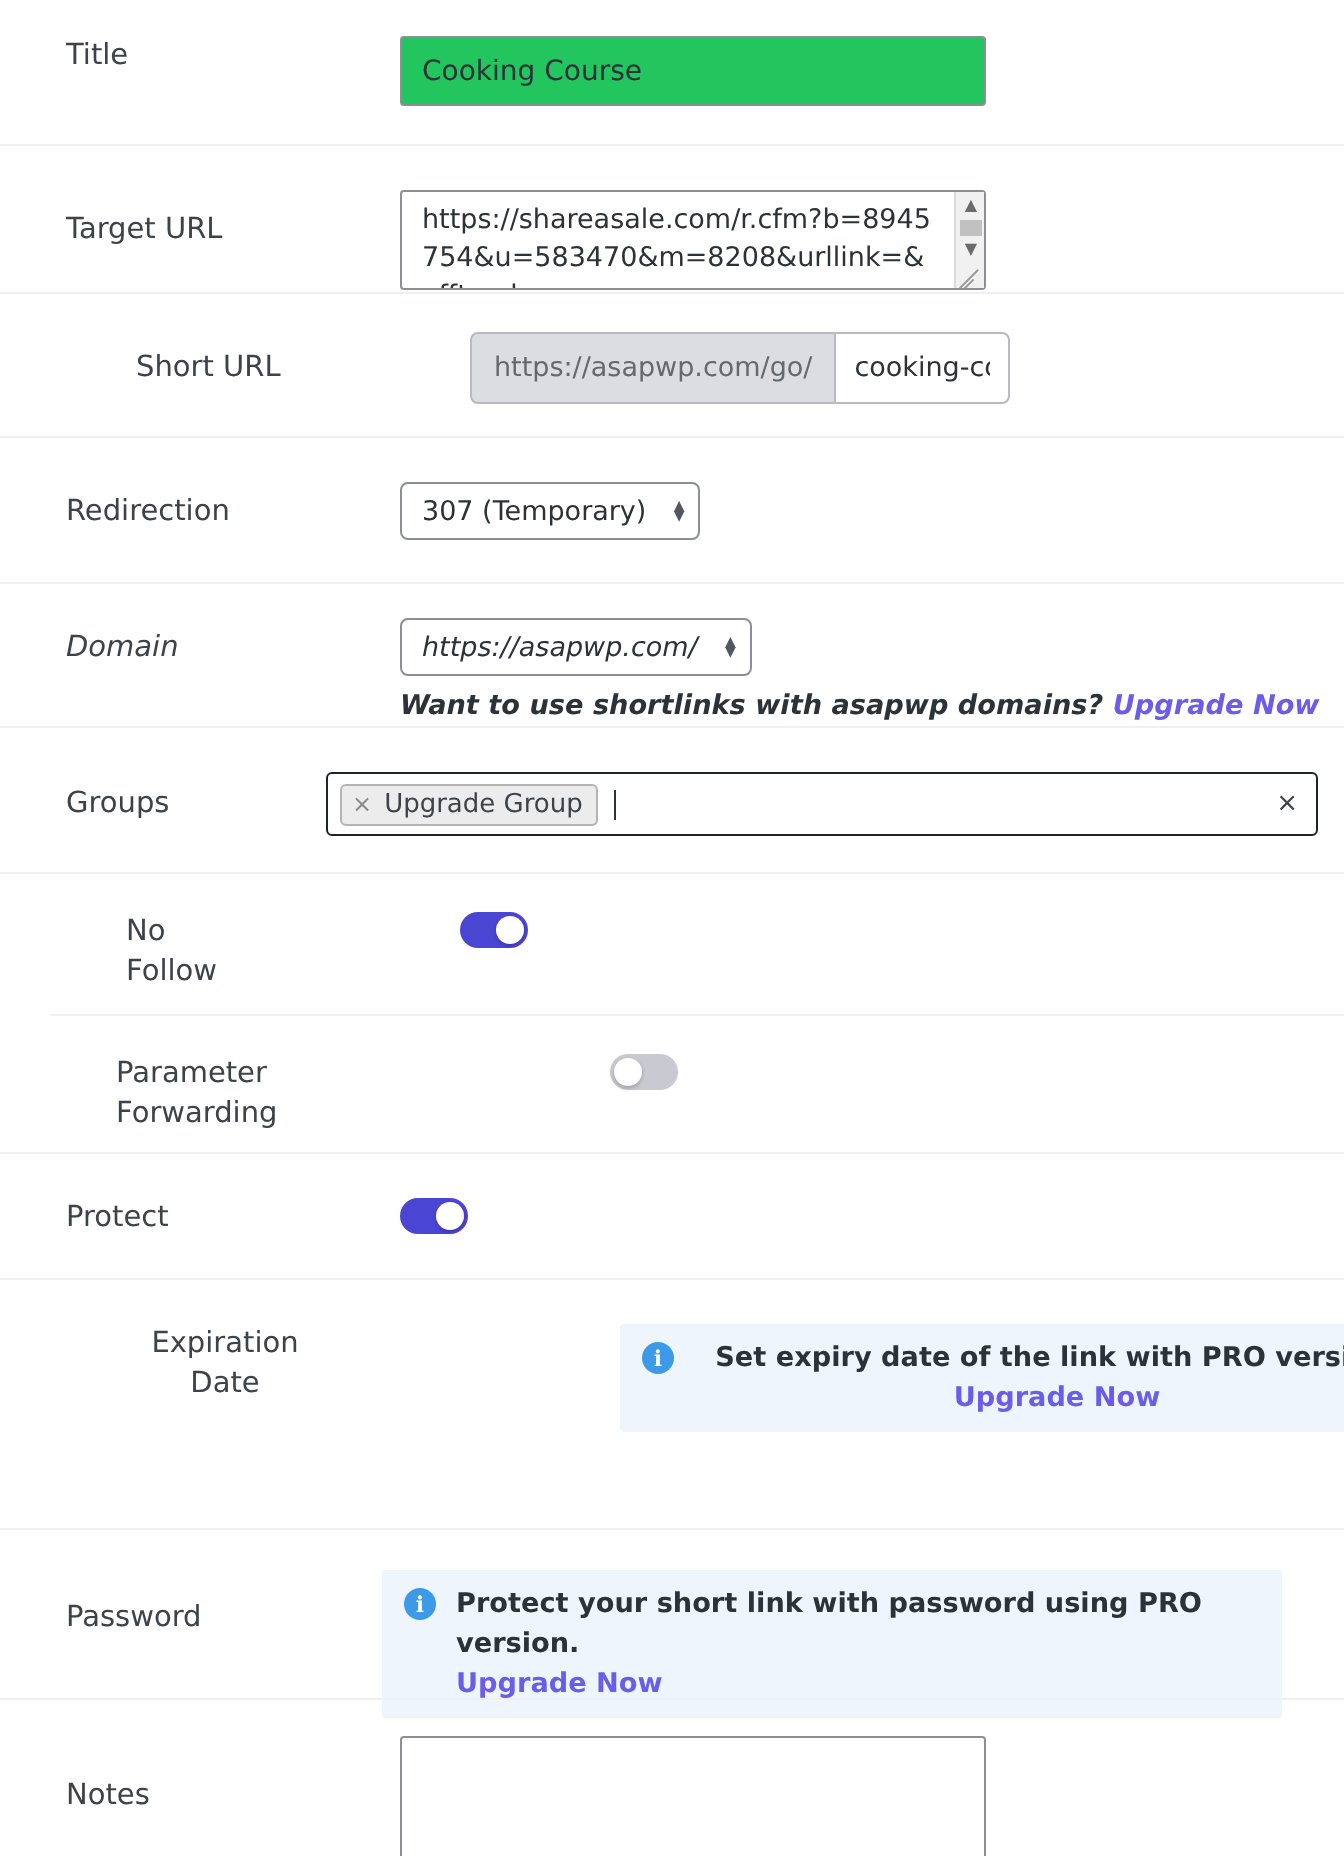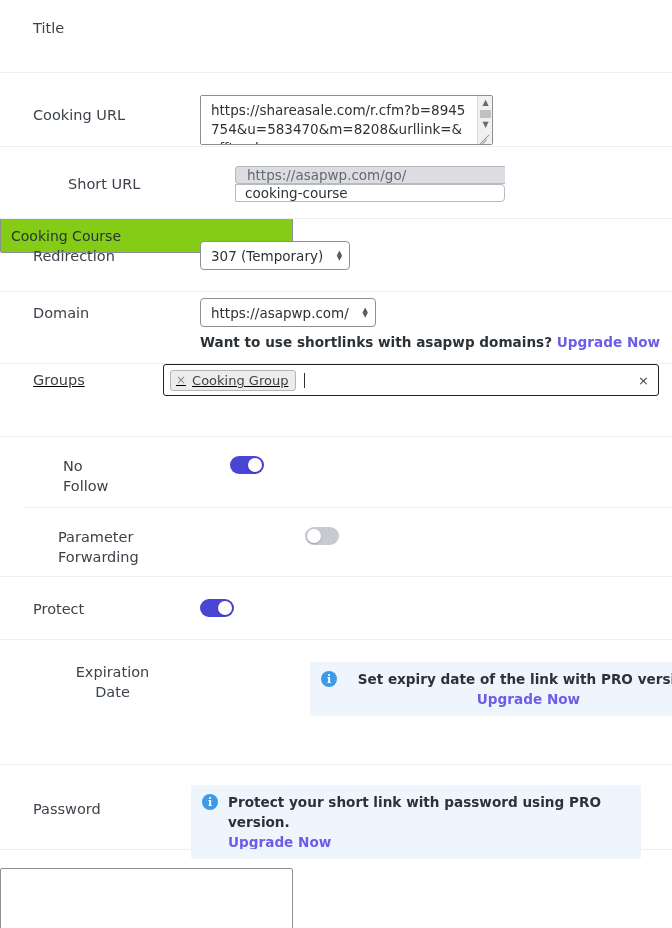--- a/index.html
+++ b/index.html
@@ -40,21 +40,21 @@
     flex: 1 1 auto;
     position: relative;
   }
 
   
   .text-input {
     width: 293px;
     height: 35px;
     border: 1px solid #8c8f94;
     border-radius: 2px;
-    background: #84cc16;
+    background: #22c55e;
     color: #2c3338;
     font-family: "DejaVu Sans", "Liberation Sans", sans-serif;
     font-size: 14px;
     padding: 0 10px;
     outline: none;
     display: block;
   }
 
   .textarea-wrap {
     position: relative;
@@ -110,21 +110,20 @@
     width: 13px; height: 1px; transform: rotate(-45deg);
   }
   .tgrip::before { left: 0px; top: 9px; }
   .tgrip::after  { left: 2px; top: 12px; width: 8px; }
 
   
   .short-url-group {
     display: flex;
     width: 270px;
     height: 36px;
-    flex-direction: column;
   }
   .short-prefix {
     display: flex; align-items: center;
     padding: 0 11px;
     background: #dcdde1;
     border: 1px solid #b9bac1;
     border-right: none;
     border-radius: 4px 0 0 4px;
     color: #646970;
     font-size: 13.5px;
@@ -294,29 +293,29 @@
     font-size: 14px;
     padding: 8px 10px;
     display: block;
   }
 </style>
 </head>
 <body>
 
 <div id="page">
 
-  <div class="row first" style="height:72px;padding-top:18px;flex-direction:column;">
+  <div class="row first" style="height:72px;padding-top:18px;">
     <div class="label">Title</div>
     <div class="field">
       <input class="text-input" type="text" value="Cooking Course" style="">
     </div>
   </div>
 
   <div class="row" style="height:74px;padding-top:22px;">
-    <div class="label" style="padding-top:10px;">Cooking URL</div>
+    <div class="label" style="padding-top:10px;">Target URL</div>
     <div class="field">
       <div class="textarea-wrap">
         <textarea class="textarea" style="">https://shareasale.com/r.cfm?b=8945754&amp;u=583470&amp;m=8208&amp;urllink=&amp;afftrack=</textarea>
         <div class="tscroll">
           <div class="arrow up">▲</div>
           <div class="thumb"></div>
           <div class="arrow down">▼</div>
         </div>
         <div class="tgrip"></div>
       </div>
@@ -339,44 +338,44 @@
       <div class="select">
         <span>307 (Temporary)</span>
         <span class="spin">
           <span>▲</span>
             <span>▼</span>
         </span>
       </div>
     </div>
   </div>
 
-  <div class="row" style="height:72px;padding-top:6px;">
+  <div class="row" style="height:72px;padding-top:17px;font-style:italic;">
     <div class="label" style="padding-top:5px;">Domain</div>
     <div class="field">
       <div class="select">
         <span>https://asapwp.com/</span>
         <span class="spin">
           <span>▲</span>
             <span>▼</span>
         </span>
       </div>
       <div class="upgrade-line">
         <span>Want to use shortlinks with asapwp domains?</span>
         <a href="#">Upgrade Now</a>
       </div>
     </div>
   </div>
 
-  <div class="row" style="height:73px;text-decoration:underline;">
+  <div class="row" style="height:73px;padding-top:22px;">
     <div class="label" style="padding-top:6px;">Groups</div>
     <div class="field" style="margin-left:-37px;">
       <div class="token-box">
         <span class="token">
           <span class="tkx">×</span>
-          <span>Cooking Group</span>
+          <span>Upgrade Group</span>
         </span>
         <span class="token-caret"></span>
         <span class="token-clear">×</span>
       </div>
     </div>
   </div>
 
   <div class="row" style="height:71px;padding-top:19px;padding-left:30px;">
     <div class="label" style="width:60px;">No<br>Follow</div>
     <div class="field">
@@ -425,18 +424,19 @@
         <span class="info-icon">i</span>
         <span class="notice-text">
           <span>Protect your short link with password using PRO version.</span><br>
           <a href="#">Upgrade Now</a>
         </span>
       </div>
     </div>
   </div>
 
   <div class="row" style="height:84px;padding-top:18px;">
+    <div class="label" style="padding-top:20px;">Notes</div>
     <div class="field">
       <textarea class="notes-area" style=""></textarea>
     </div>
   </div>
 
 </div>
 
 </body></html>

